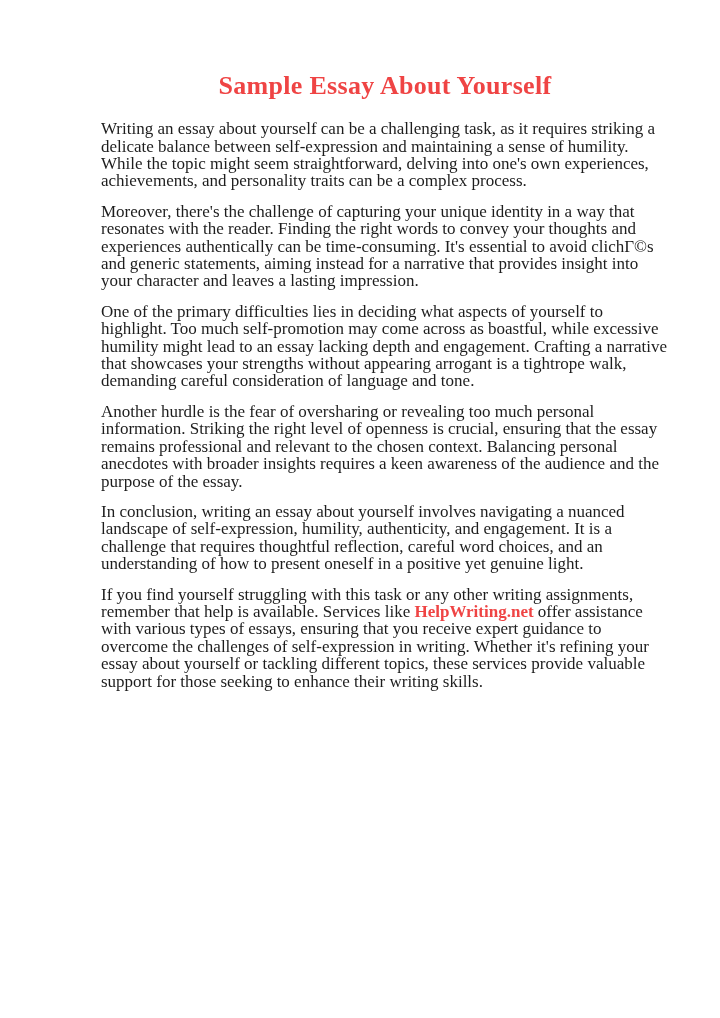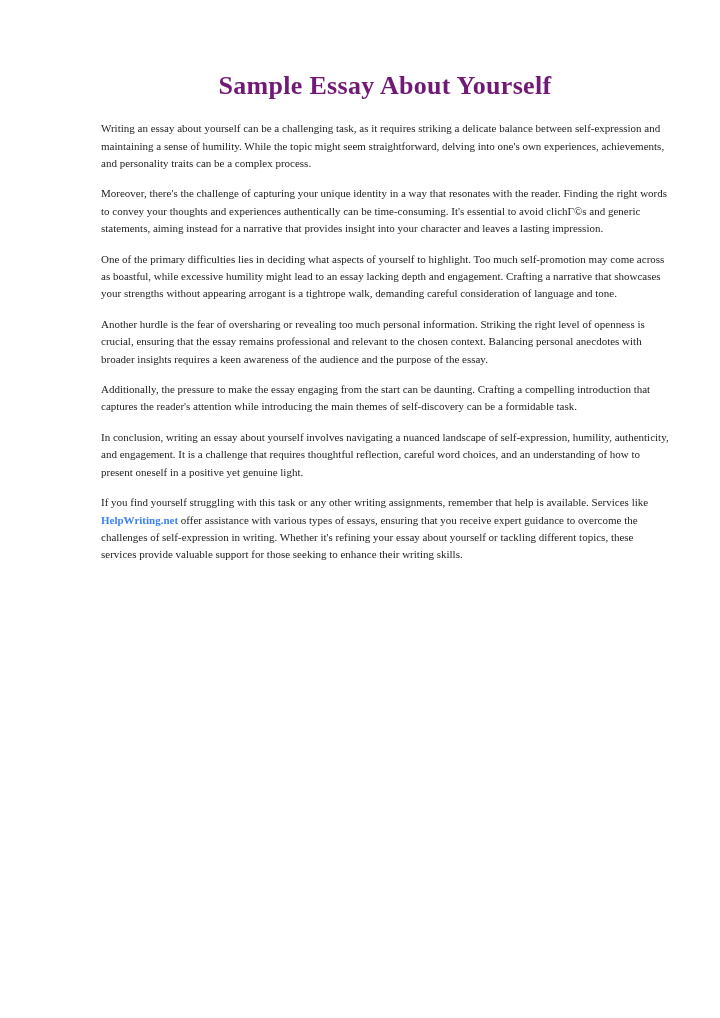--- a/index.html
+++ b/index.html
@@ -18,53 +18,52 @@
   .content {
     position: absolute;
     left: 101px;
     top: 70px;
     width: 568px;
   }
   .doc-title {
     margin: 0 0 19px 0;
     font-size: 26px;
     font-weight: 700;
-    color: #701a75;
+    color: #ef4444;
     text-align: center;
     line-height: 1.2;
     letter-spacing: 0.3px;
   }
   .para {
     margin: 0 0 13px 0;
-    font-size: 11px;
+    font-size: 17px;
     line-height: 17.4px;
     color: #1d1d1d;
     text-align: left;
   }
   .brand {
     font-weight: 700;
-    color: #3b82f6;
+    color: #ef4444;
   }
 </style>
 </head>
 <body>
 
 <div class="page">
   <div class="content">
 
     <h1 class="doc-title">Sample Essay About Yourself</h1>
 
     <p class="para">Writing an essay about yourself can be a challenging task, as it requires striking a delicate balance between self-expression and maintaining a sense of humility. While the topic might seem straightforward, delving into one's own experiences, achievements, and personality traits can be a complex process.</p>
 
     <p class="para">Moreover, there's the challenge of capturing your unique identity in a way that resonates with the reader. Finding the right words to convey your thoughts and experiences authentically can be time-consuming. It's essential to avoid clichΓ©s and generic statements, aiming instead for a narrative that provides insight into your character and leaves a lasting impression.</p>
 
     <p class="para">One of the primary difficulties lies in deciding what aspects of yourself to highlight. Too much self-promotion may come across as boastful, while excessive humility might lead to an essay lacking depth and engagement. Crafting a narrative that showcases your strengths without appearing arrogant is a tightrope walk, demanding careful consideration of language and tone.</p>
 
     <p class="para">Another hurdle is the fear of oversharing or revealing too much personal information. Striking the right level of openness is crucial, ensuring that the essay remains professional and relevant to the chosen context. Balancing personal anecdotes with broader insights requires a keen awareness of the audience and the purpose of the essay.</p>
 
-    <p class="para">Additionally, the pressure to make the essay engaging from the start can be daunting. Crafting a compelling introduction that captures the reader's attention while introducing the main themes of self-discovery can be a formidable task.</p>
 
     <p class="para">In conclusion, writing an essay about yourself involves navigating a nuanced landscape of self-expression, humility, authenticity, and engagement. It is a challenge that requires thoughtful reflection, careful word choices, and an understanding of how to present oneself in a positive yet genuine light.</p>
 
     <p class="para"><span>If you find yourself struggling with this task or any other writing assignments, remember that help is available. Services like </span><span class="brand">HelpWriting.net</span><span> offer assistance with various types of essays, ensuring that you receive expert guidance to overcome the challenges of self-expression in writing. Whether it's refining your essay about yourself or tackling different topics, these services provide valuable support for those seeking to enhance their writing skills.</span></p>
 
   </div>
 </div>
 
 </body></html>

